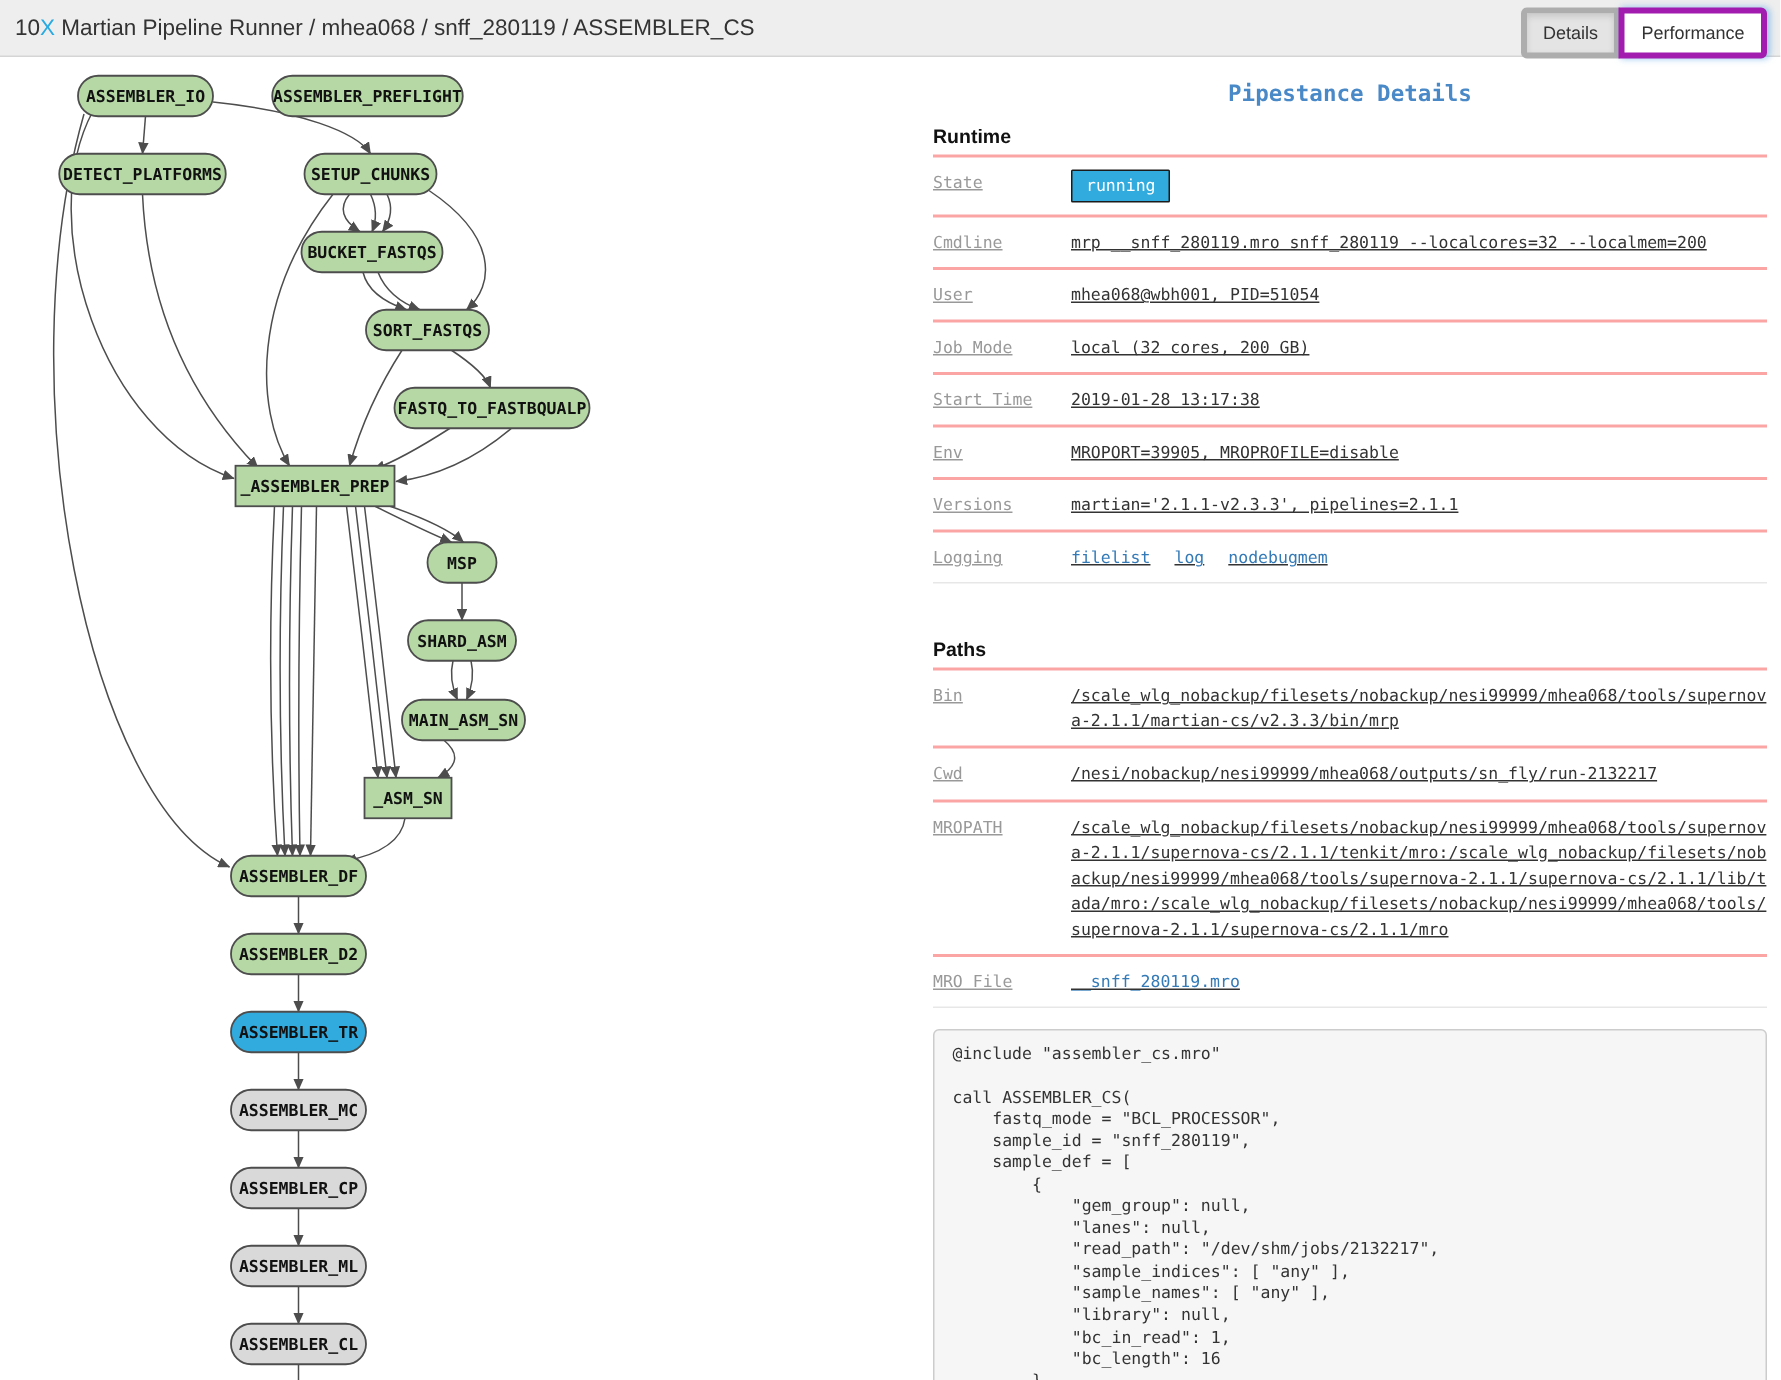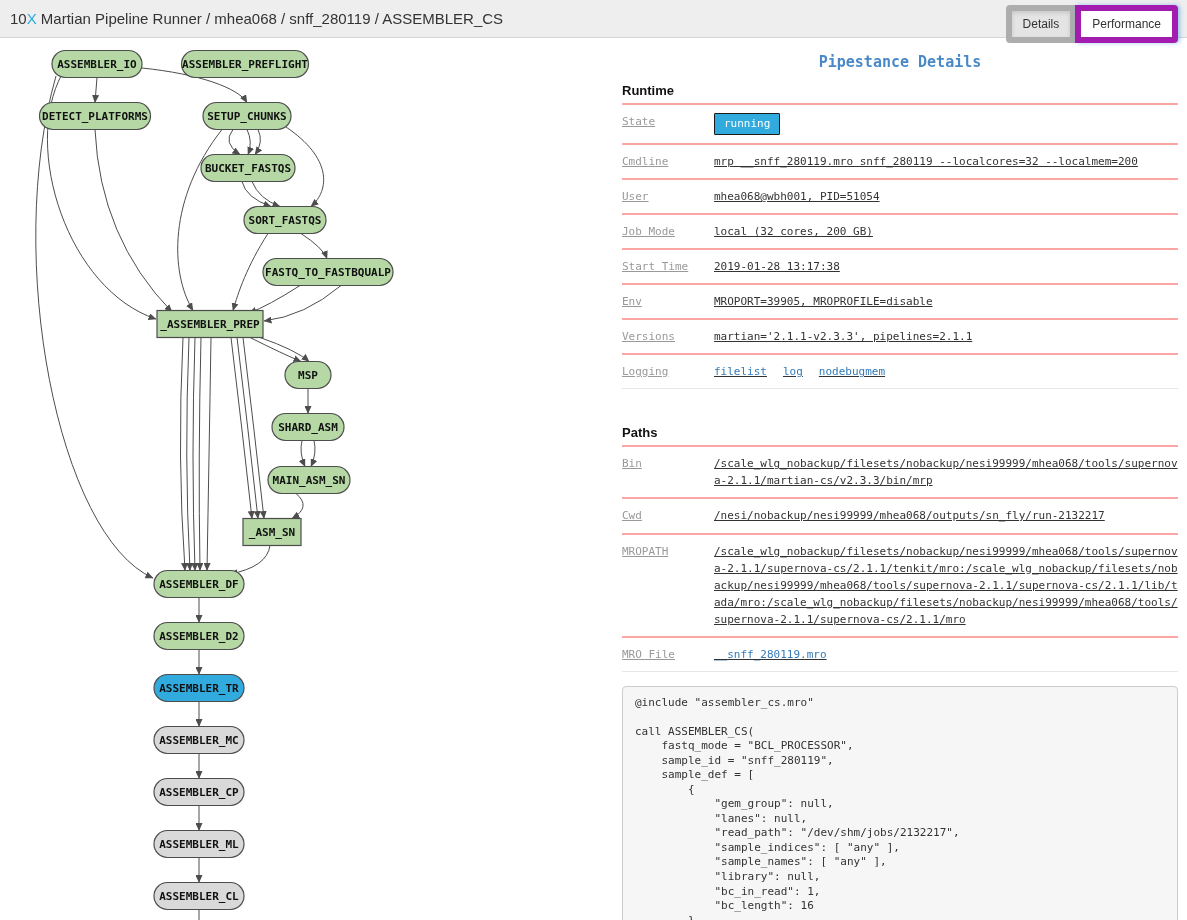--- a/index.html
+++ b/index.html
@@ -14,21 +14,21 @@
     background:#eeeeee; border-bottom:1px solid #d5d5d5; box-sizing:border-box;
   }
   .crumb {
     line-height:38px; padding-left:10px; font-size:15px; color:#333;
     white-space:nowrap;
   }
   .brand-x { color:#29abe2; }
   .tabs { position:absolute; right:9px; top:5px; display:flex; }
   .tab-btn {
     font-family:"Liberation Sans", sans-serif; font-size:12px; color:#333;
-    padding:6px 11px; border:6px solid #a21caf; background:#fff; cursor:pointer;
+    padding:6px 11px; border:4px solid #a21caf; background:#fff; cursor:pointer;
   }
   .tab-btn.first { border-radius:4px 0 0 4px; }
   .tab-btn.last  { border-radius:0 4px 4px 0; margin-left:-1px; box-shadow:2px 0 4px rgba(80,160,230,.55); }
   .tab-btn.active {
     background:#e4e4e4; border-color:#adadad;
     box-shadow:inset 0 2px 4px rgba(0,0,0,.13);
   }
 
   
   .graph { position:absolute; left:0; top:38px; }

